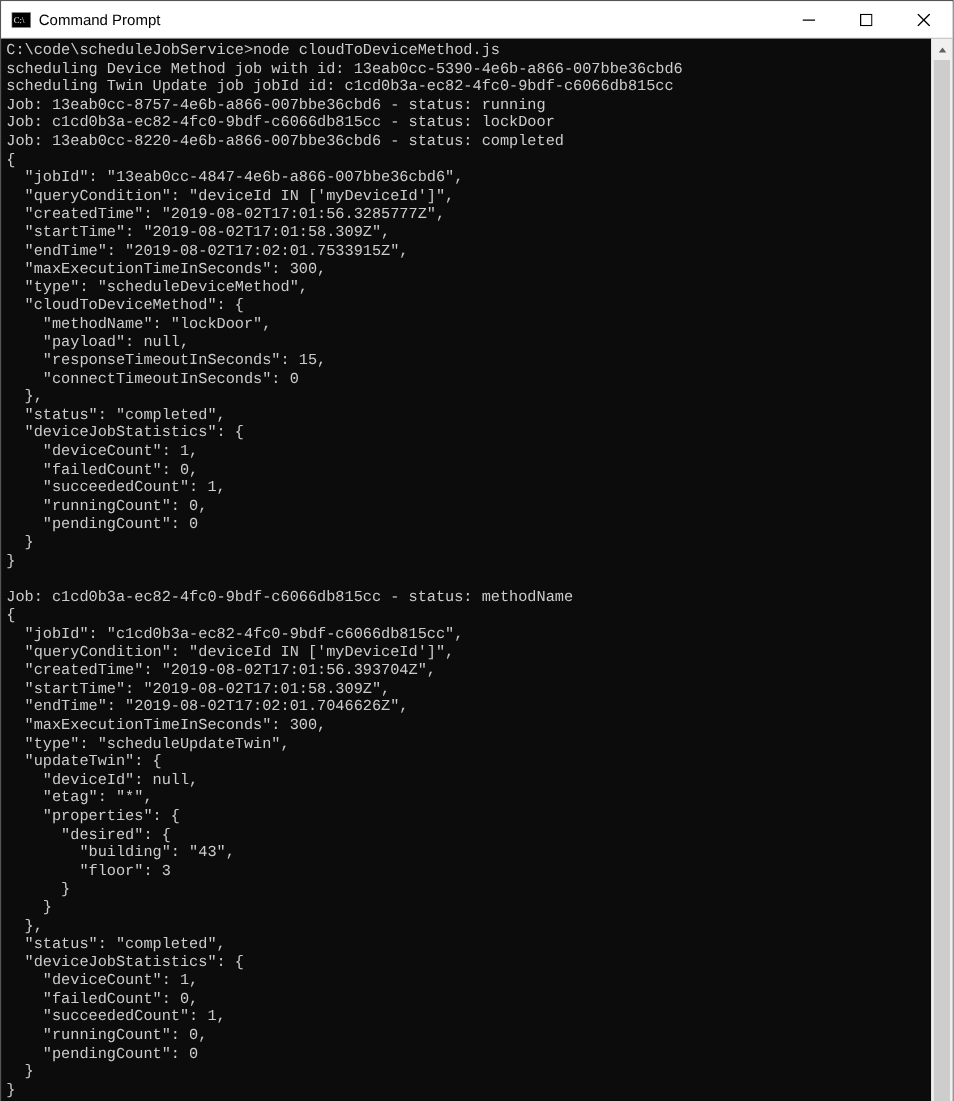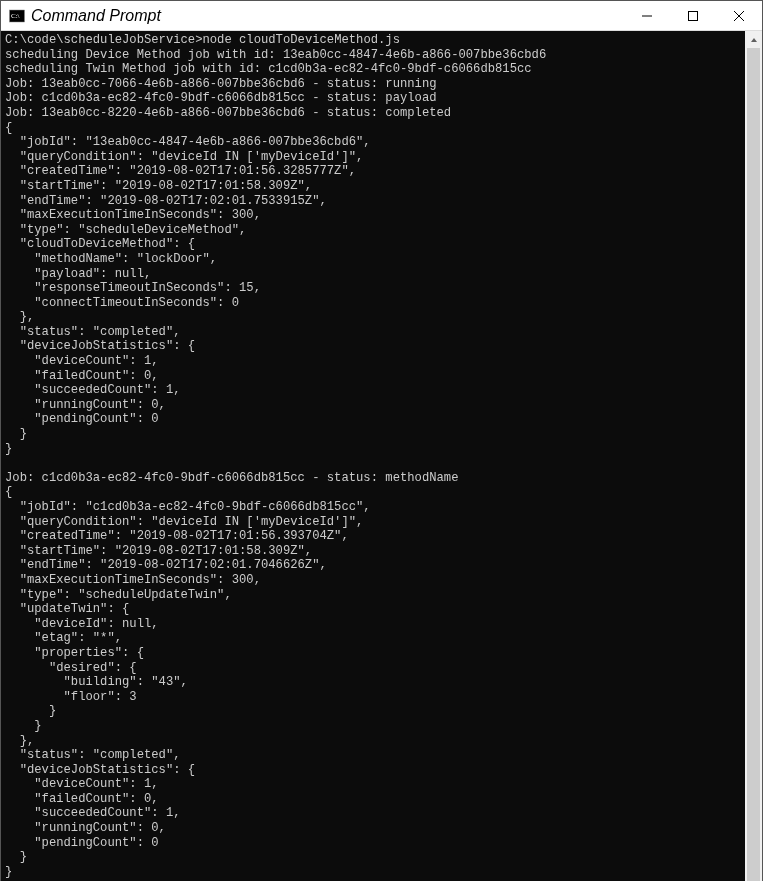--- a/index.html
+++ b/index.html
@@ -1,20 +1,20 @@
 <!DOCTYPE html>
 <html><head>
 <meta charset="utf-8">
 <style>
   * { margin: 0; padding: 0; box-sizing: border-box; }
   html, body { width: 763px; height: 881px; overflow: hidden; font-family: "Segoe UI", Tahoma, sans-serif; background: #fff; }
   .window { width: 763px; height: 881px; border: 1px solid #555; display: flex; flex-direction: column; background: #fff; }
   .titlebar { height: 30px; background: #fff; display: flex; align-items: center; border-bottom: 1px solid #ddd; }
   .titlebar .icon { width: 16px; height: 16px; margin: 0 6px 0 8px; display: inline-flex; align-items: center; justify-content: center; }
-  .titlebar .title { font-size: 16px; color: #000; flex: 0 0 auto; font-style: italic; }
+  .titlebar .title { font-size: 12px; color: #000; flex: 0 0 auto; }
   .titlebar .spacer { flex: 1 1 auto; }
   .titlebar .ctrl { width: 46px; height: 30px; display: flex; align-items: center; justify-content: center; color: #000; }
   .titlebar .ctrl svg { stroke: #000; }
   .client { flex: 1 1 auto; display: flex; background: #0c0c0c; }
   .console { flex: 1 1 auto; background: #0c0c0c; color: #cccccc; font-family: Consolas, "Courier New", monospace; font-size: 12.2px; line-height: 14.6px; padding: 2px 2px 2px 4px; white-space: pre; overflow: hidden; }
   .scrollbar { width: 17px; background: #f0f0f0; display: flex; flex-direction: column; }
   .sb-btn { height: 17px; background: #f0f0f0; display: flex; align-items: center; justify-content: center; }
   .sb-track { flex: 1 1 auto; background: #f0f0f0; position: relative; }
   .sb-thumb { position: absolute; left: 2px; right: 2px; top: 0; height: 100%; background: #cdcdcd; }
   @keyframes blink { 50% { opacity: 0; } }
@@ -46,24 +46,24 @@
     <div class="ctrl">
       <svg width="10" height="10" viewBox="0 0 10 10">
           <line x1="0" y1="0" x2="10" y2="10" stroke-width="1"></line>
           <line x1="10" y1="0" x2="0" y2="10" stroke-width="1"></line>
         </svg>
     </div>
   </div>
 
   <div class="client">
     <div class="console"><span><span>C:\code\scheduleJobService&gt;</span><span>node cloudToDeviceMethod.js</span></span>
-<span>scheduling Device Method job with id: 13eab0cc-4847-4e6b-a866-007bbe36cbd6</span>
-<span>scheduling Twin Method job with id: c1cd0b3a-ec82-4fc0-9bdf-c6066db815cc</span>
-<span>Job: 13eab0cc-7066-4e6b-a866-007bbe36cbd6 - status: running</span>
-<span>Job: c1cd0b3a-ec82-4fc0-9bdf-c6066db815cc - status: payload</span>
+<span>scheduling Device Method job with id: 13eab0cc-5390-4e6b-a866-007bbe36cbd6</span>
+<span>scheduling Twin Update job jobId id: c1cd0b3a-ec82-4fc0-9bdf-c6066db815cc</span>
+<span>Job: 13eab0cc-8757-4e6b-a866-007bbe36cbd6 - status: running</span>
+<span>Job: c1cd0b3a-ec82-4fc0-9bdf-c6066db815cc - status: lockDoor</span>
 <span>Job: 13eab0cc-8220-4e6b-a866-007bbe36cbd6 - status: completed</span>
 <span>{
   "jobId": "13eab0cc-4847-4e6b-a866-007bbe36cbd6",
   "queryCondition": "deviceId IN ['myDeviceId']",
   "createdTime": "2019-08-02T17:01:56.3285777Z",
   "startTime": "2019-08-02T17:01:58.309Z",
   "endTime": "2019-08-02T17:02:01.7533915Z",
   "maxExecutionTimeInSeconds": 300,
   "type": "scheduleDeviceMethod",
   "cloudToDeviceMethod": {

